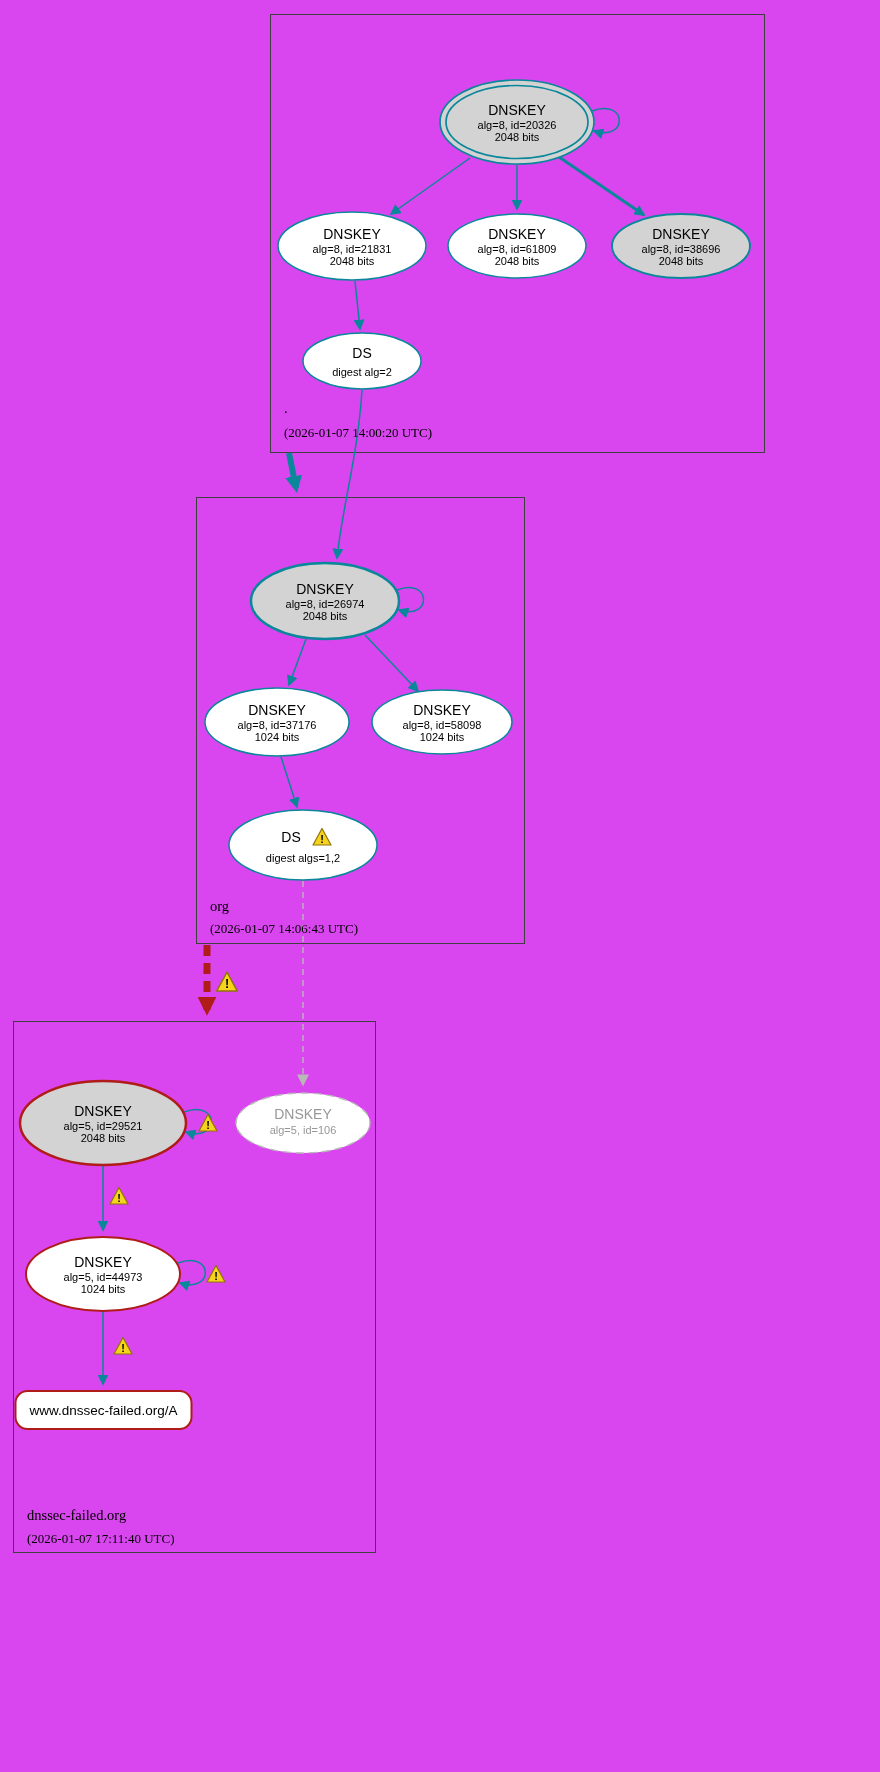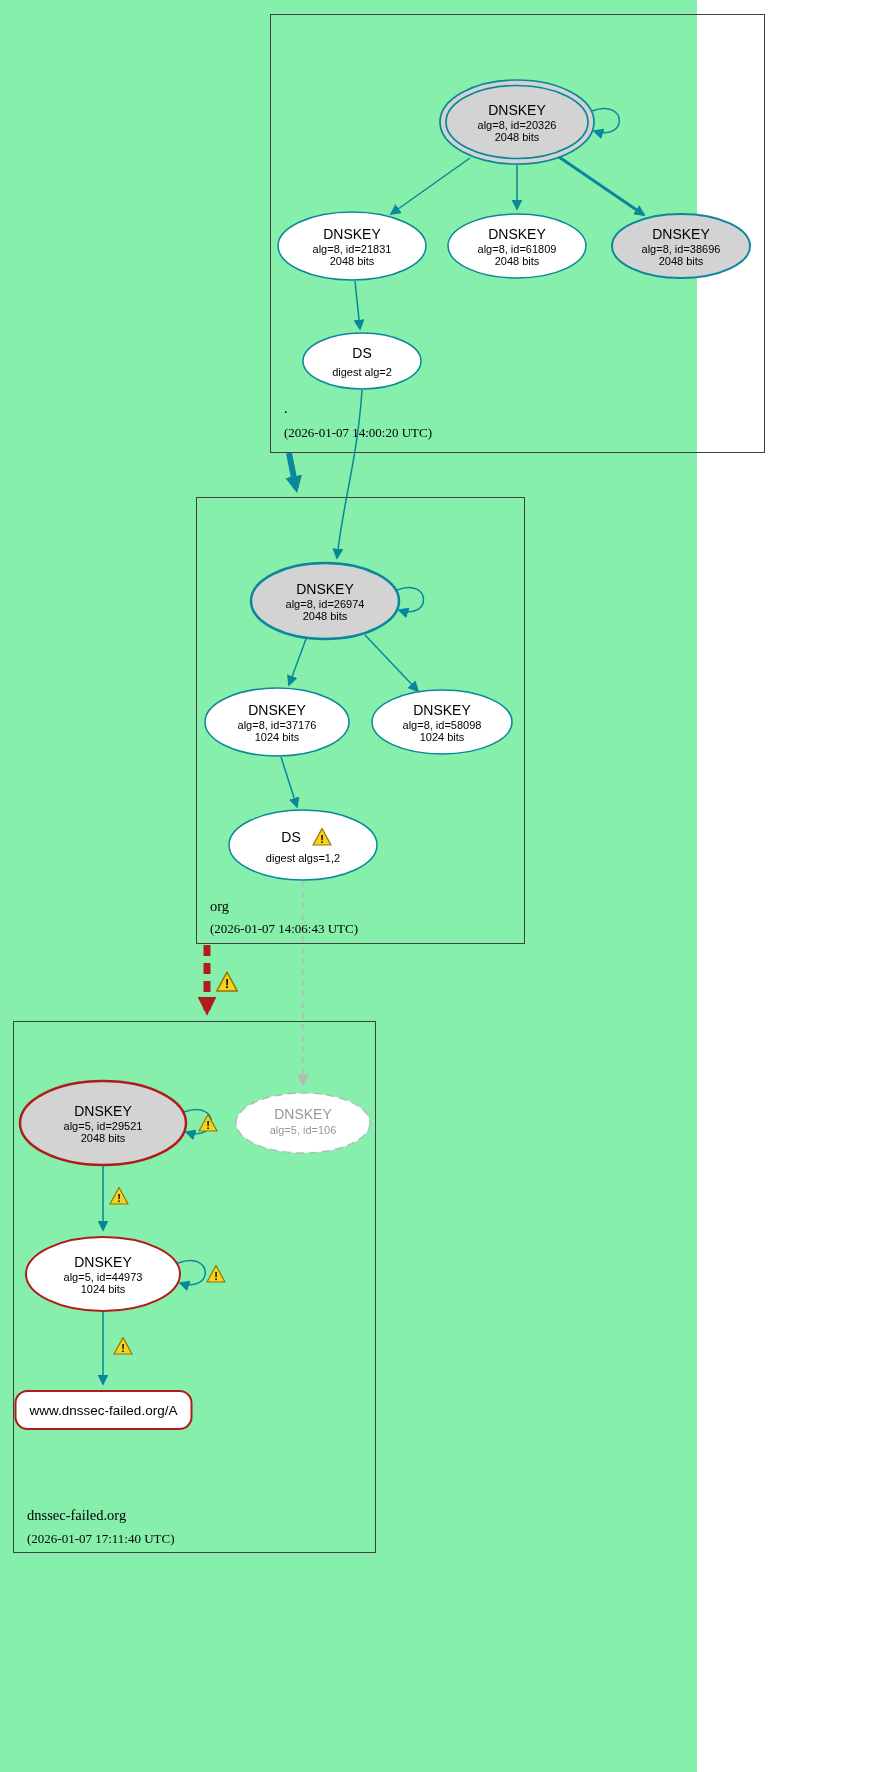--- a/index.html
+++ b/index.html
@@ -1,16 +1,16 @@
 <!DOCTYPE html>
 <html style="--secure: #0a879a; --bogus: #b01c19; --node-fill: #d3d3d3; --warning: #f6d31c; --missing: #b8b8b8; --border: #404040;"><head>
 <meta charset="utf-8">
 <style>
   html,body{margin:0;padding:0;background:#ffffff}
-  .canvas{position:relative;width:697px;height:1772px;background:#86efac;font-family:"Liberation Sans",sans-serif}
+  .canvas{position:relative;width:880px;height:1772px;background:#d946ef;font-family:"Liberation Sans",sans-serif}
   svg{display:block}
 
   .zone-box{fill:none;stroke:var(--border,#404040);stroke-width:1}
 
   .edge{fill:none;stroke:var(--secure,#0a879a);stroke-width:1.5}
   .edge.thick{stroke-width:3}
   .edge.xfer{stroke-width:6}
   .edge.bogus{stroke:var(--bogus,#b01c19);stroke-width:7;stroke-dasharray:11 7}
   .edge.missing{stroke:var(--missing,#b8b8b8);stroke-width:1.4;stroke-dasharray:6 5}
 

